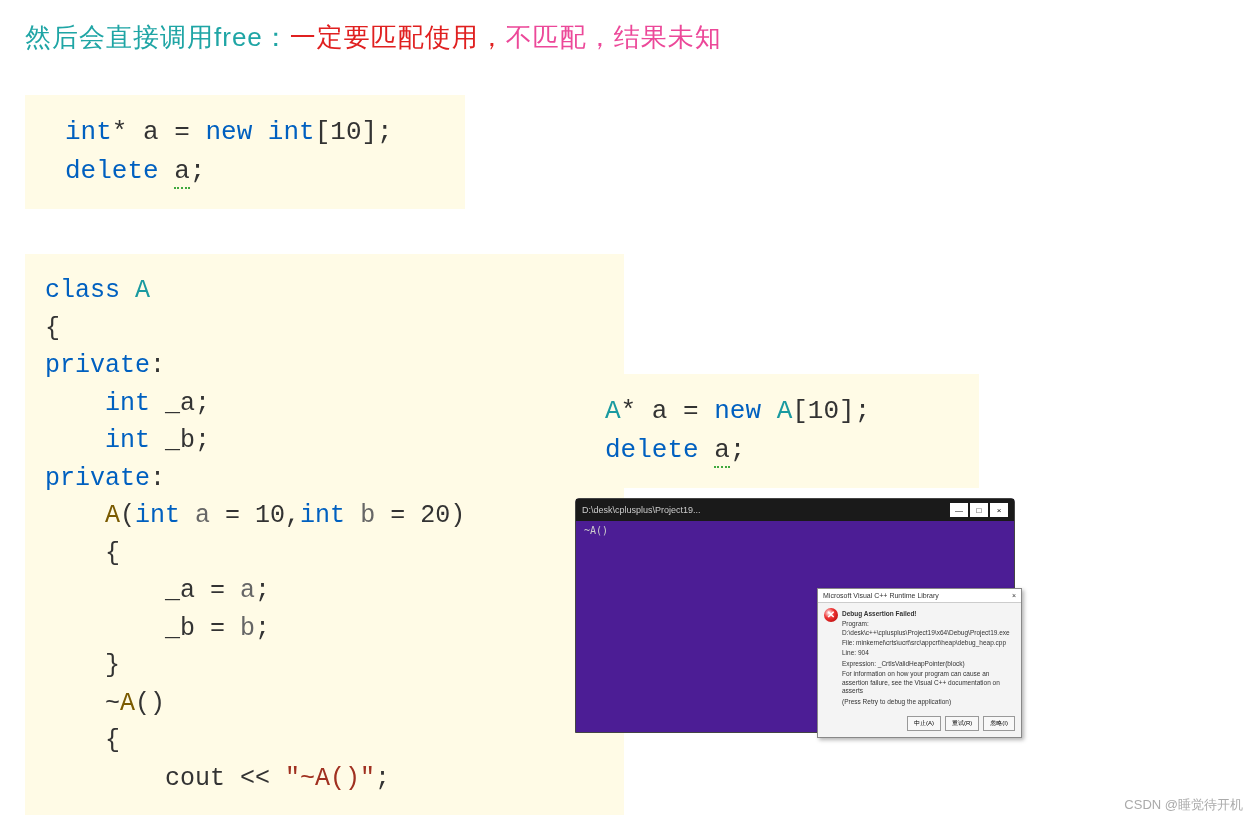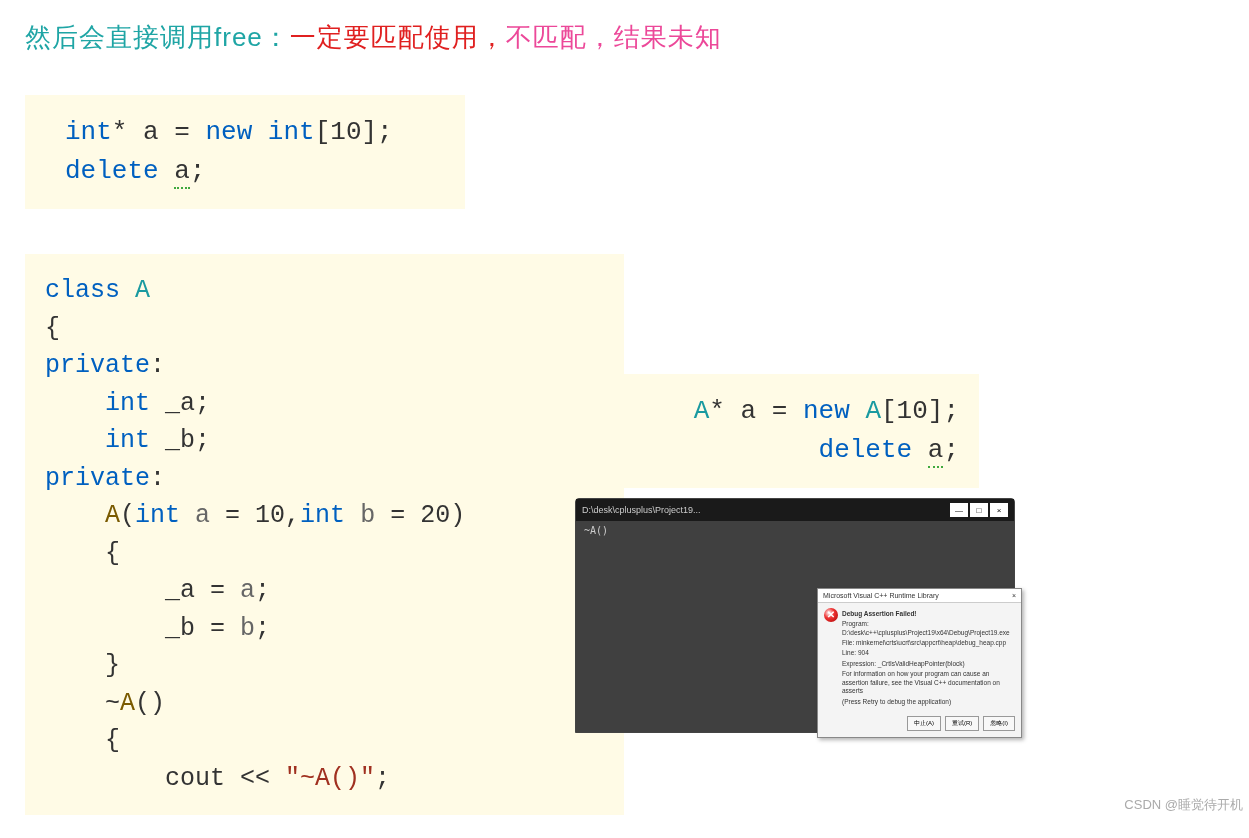--- a/index.html
+++ b/index.html
@@ -42,21 +42,21 @@
   .type { color: #0060c0; }
   .cls { color: #1a9aa0; }
   .var { color: #666; }
   .fn { color: #7a5a00; }
   .str { color: #a03020; }
   .squiggle { border-bottom: 2px dotted #3fa93f; padding-bottom: 1px; }
   .row2 { display: flex; align-items: flex-start; gap: 50px; }
   .col-left { width: 500px; }
   .col-right { flex: 1; display: flex; flex-direction: column; gap: 10px; margin-top: 120px; }
   .debugger-window {
-    background: #404040;
+    background: #4c1d95;
     width: 440px;
     height: 235px;
     position: relative;
     border: 1px solid #444;
     border-radius: 4px 4px 0 0;
     overflow: visible;
   }
   .titlebar {
     height: 22px;
     display: flex;
@@ -138,21 +138,21 @@
     <span class="fn">A</span>(<span class="type">int</span> <span class="var">a</span> = 10,<span class="type">int</span> <span class="var">b</span> = 20)
     {
         _a = <span class="var">a</span>;
         _b = <span class="var">b</span>;
     }
     ~<span class="fn">A</span>()
     {
         cout &lt;&lt; <span class="str">"~A()"</span>;</div>
   </div>
   <div class="col-right">
-    <div class="code-box" style="width:404px; padding-left:30px;text-align:right;"><span class="cls">A</span>* a = <span class="kw">new</span> <span class="cls">A</span>[10];
+    <div class="code-box" style="width:404px; padding-left:30px;"><span class="cls">A</span>* a = <span class="kw">new</span> <span class="cls">A</span>[10];
 <span class="kw">delete</span> <span class="squiggle">a</span>;</div>
 
     <div class="debugger-window">
       <div class="titlebar">
         <span class="path">D:\desk\cplusplus\Project19...</span>
         <span class="wbtn">—</span>
         <span class="wbtn">□</span>
         <span class="wbtn" style="background:#fff;">×</span>
       </div>
       <div class="console-text">~A()</div>

